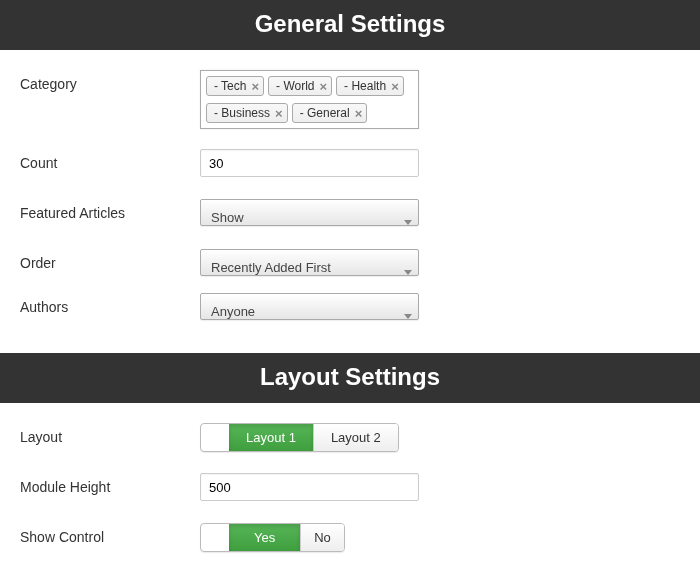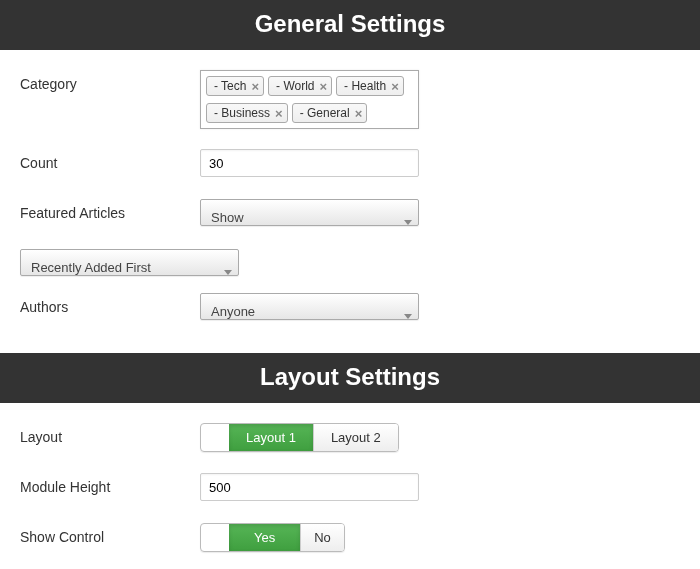--- a/index.html
+++ b/index.html
@@ -172,20 +172,21 @@
     <div class="label">Featured Articles</div>
     <div class="control">
       <div class="dropdown">
         <span>Show</span>
         <span class="arrow"></span>
       </div>
     </div>
   </div>
 
   <div class="row tight">
+    <div class="label">Order</div>
     <div class="control">
       <div class="dropdown">
         <span>Recently Added First</span>
         <span class="arrow"></span>
       </div>
     </div>
   </div>
 
   <div class="row">
     <div class="label">Authors</div>

